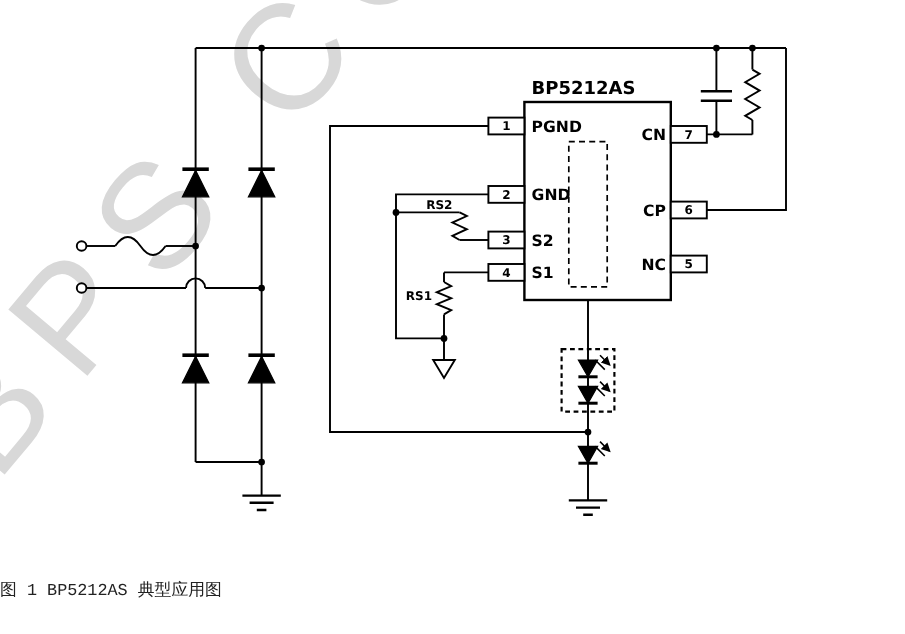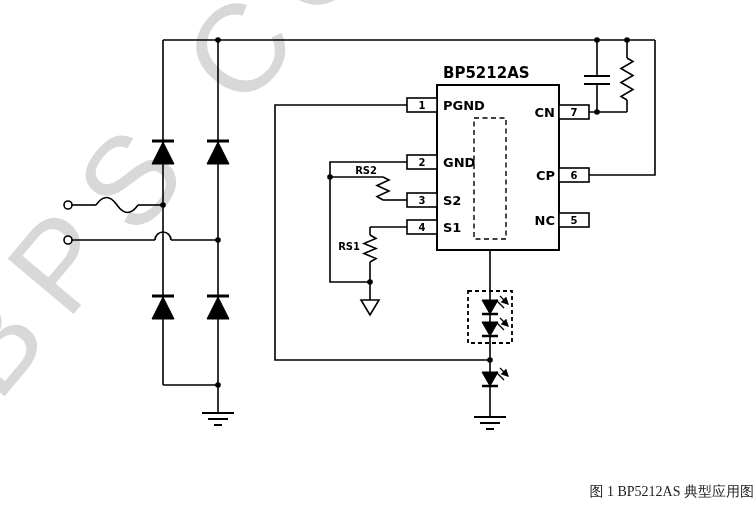--- a/index.html
+++ b/index.html
@@ -4,22 +4,22 @@
 <style>
   html,body{margin:0;padding:0;background:#fff;}
   .page{position:relative;width:754px;height:528px;background:#fff;overflow:hidden;
         font-family:"DejaVu Sans","Liberation Sans",sans-serif;}
   .watermark{position:absolute;left:-90px;top:330px;z-index:0;
              font-family:"Liberation Sans",sans-serif;
              font-size:125px;letter-spacing:24px;color:#d8d8d8;
              transform:rotate(-50deg);transform-origin:0 0;white-space:nowrap;}
   svg.schematic{position:absolute;left:0;top:0;z-index:1;}
   .caption{position:absolute;left:0;right:0;top:483px;z-index:2;
-           text-align:right;font-size:14px;color:#222;
-           font-family:Liberation Serif, serif;}
+           text-align:left;font-size:14px;color:#222;
+           font-family:Liberation Mono, monospace;}
   .pin-num{font:700 10px "DejaVu Sans",sans-serif;fill:#000;text-anchor:middle;}
   .pin-label{font:700 13px "DejaVu Sans",sans-serif;fill:#000;}
   .pin-label-r{text-anchor:end;}
   .ic-title{font:700 15px "DejaVu Sans",sans-serif;fill:#000;}
   .res-label{font:700 10px "DejaVu Sans",sans-serif;fill:#000;text-anchor:end;}
 </style>
 </head>
 <body>
 
 <div class="page">

